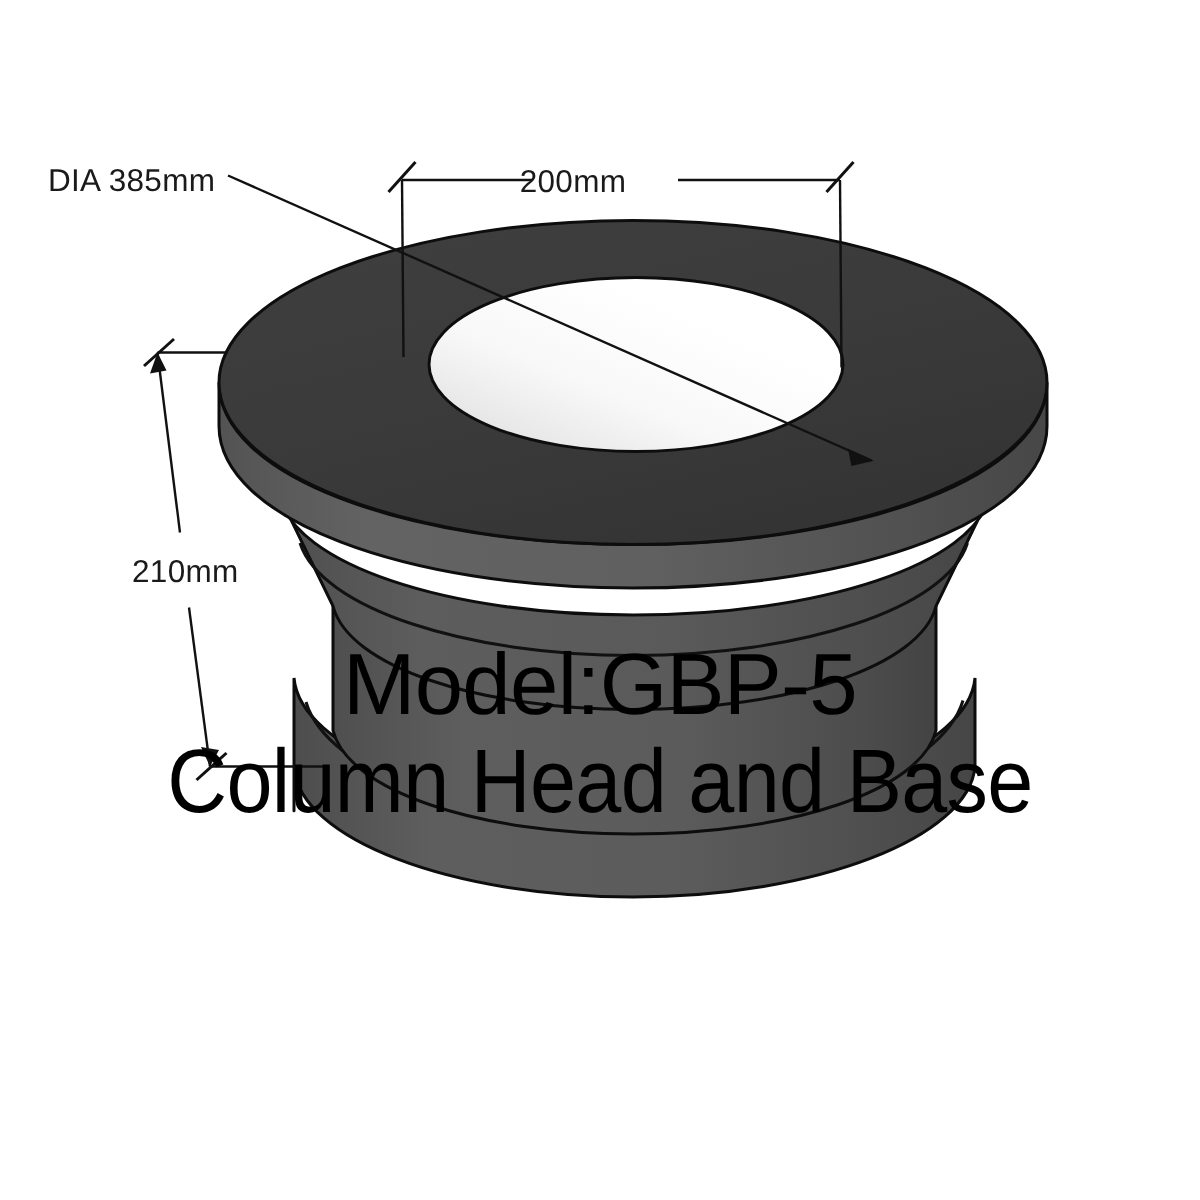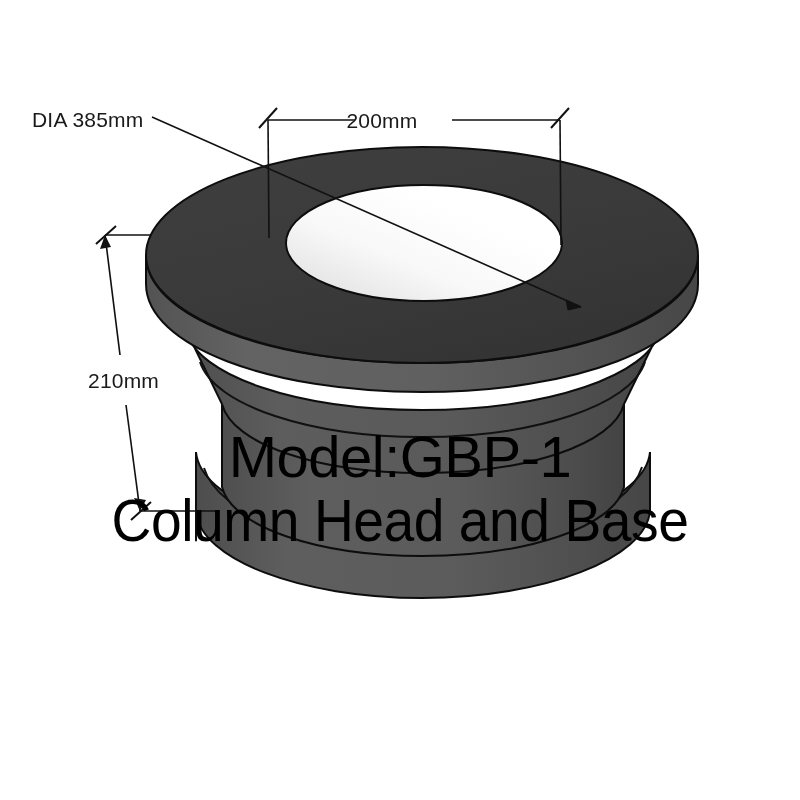--- a/index.html
+++ b/index.html
@@ -209,17 +209,17 @@
       <path d="M 140 511 L 134 498 L 146 500 Z" fill="#111111"></path>
 
       <line x1="105" y1="235" x2="152" y2="235" stroke="#111111" stroke-width="1.6"></line>
       <line x1="140" y1="511" x2="218" y2="511" stroke="#111111" stroke-width="1.6"></line>
       <text class="dim-text" x="88" y="388">210mm</text>
     </g>
 
   </svg>
 
   <div class="caption-block">
-    <div class="caption-line-1">Model:GBP-1</div>
+    <div class="caption-line-1">Model:GBP-5</div>
     <div class="caption-line-2">Column Head and Base</div>
   </div>
 
 </div>
 
 </body></html>

